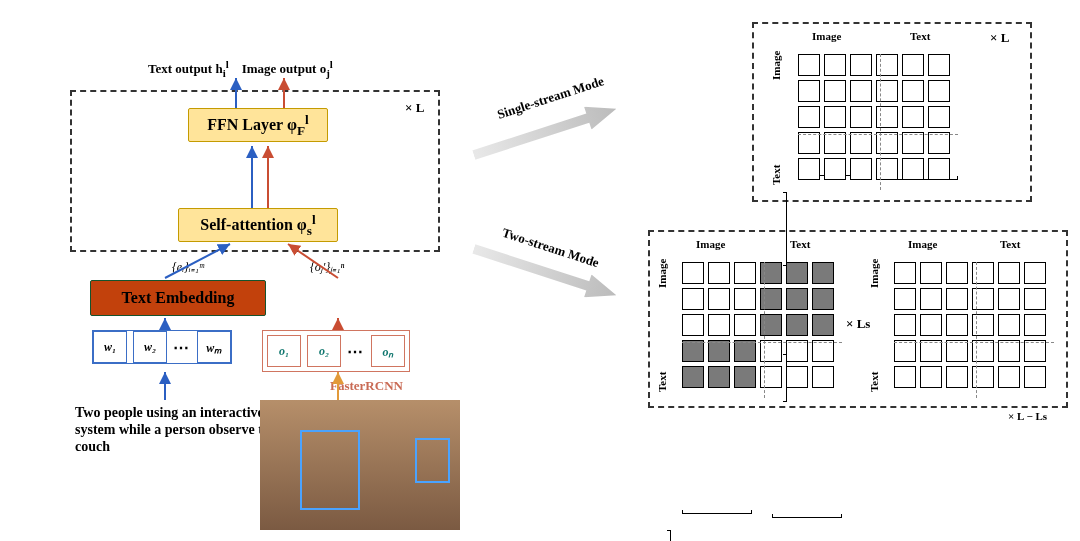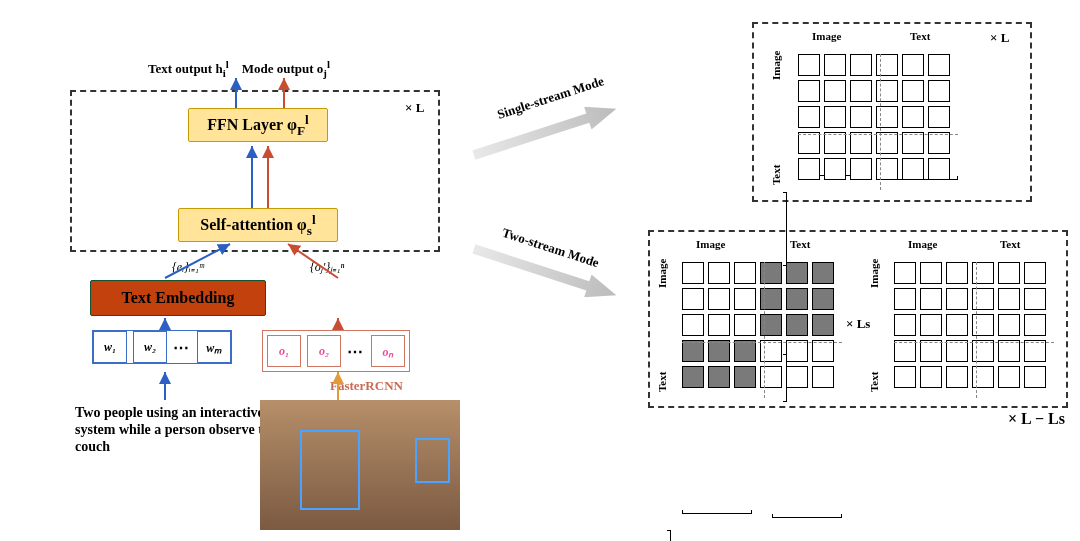--- a/index.html
+++ b/index.html
@@ -8,21 +8,21 @@
   .abs { position: absolute; }
   .dashed-box { border: 2px dashed #333; }
   .block { text-align: center; border: 1px solid #888; font-weight: bold; display: flex; align-items: center; justify-content: center; }
   .ffn { background: #ffe49a; border:1px solid #c49b00; width: 140px; height: 34px; border-radius:2px; }
   .sa  { background: #ffe49a; border:1px solid #c49b00; width: 160px; height: 34px; border-radius:2px; }
   .textemb { background: #c2410c; border:1px solid #14532d; width: 176px; height: 36px; border-radius:2px; }
   .imgemb  { background: #fbe9e7; border:1px solid #c96b55; width: 160px; height: 36px; border-radius:2px; }
   .token-row { display:flex; gap:6px; align-items:center; }
   .token { width:34px; height:32px; border:1px solid; display:flex; align-items:center; justify-content:center; font-weight:bold; font-style:italic; font-size:12px; }
   .token.blue { border-color:#3b6ec6; color:#000; }
-  .token.red  { border-color:#d07560; color:#ec4899; }
+  .token.red  { border-color:#d07560; color:#0f766e; }
   .dots { font-weight:bold; letter-spacing:2px; }
   .caption { font-weight:bold; font-size:14px; width:280px; line-height:1.2; }
   .photo { width:200px; height:130px; background:linear-gradient(#b68f6a,#7b5a42); position:relative; }
   .photo .bbox { position:absolute; border:2px solid #4aa3ff; }
   .lbl { font-weight:bold; font-size:13px; }
   .small-math { font-style:italic; font-size:12px; }
   .big-arrow { width:150px; height:24px; background:linear-gradient(to right, rgba(180,180,180,.3), rgba(180,180,180,.9)); clip-path: polygon(0 30%,80% 30%,80% 0,100% 50%,80% 100%,80% 70%,0 70%); }
   .mode-label { font-weight:bold; font-size:13px; }
   .mgrid { display:grid; grid-template-columns: repeat(6, 22px); grid-template-rows: repeat(5, 22px); gap:4px; }
   .cell { width:22px; height:22px; border:1.5px solid #000; background:#fff; }
@@ -40,21 +40,21 @@
   svg.arrows { position:absolute; top:0; left:0; pointer-events:none; }
 </style>
 </head>
 <body>
 
 <div class="canvas">
 
   <div class="abs lbl" style="left:148px; top:58px;">
     <span>Text output h</span><sub>i</sub><sup>l</sup>
     &nbsp;&nbsp;
-    <span>Mode output o</span><sub>j</sub><sup>l</sup>
+    <span>Image output o</span><sub>j</sub><sup>l</sup>
   </div>
 
   <div class="abs dashed-box" style="left:70px; top:90px; width:370px; height:162px;"></div>
   <div class="abs lbl" style="left:405px; top:100px;">× L</div>
 
   <div class="abs block ffn" style="left:188px; top:108px;">
     <span><span>FFN Layer φ</span><sub>F</sub><sup>l</sup></span>
   </div>
 
   <div class="abs block sa" style="left:178px; top:208px;">
@@ -258,15 +258,15 @@
       <div class="cell"></div>
       <div class="cell"></div>
       <div class="cell"></div>
       <div class="cell"></div>
       <div class="cell"></div>
       <div class="cell"></div>
       <div class="cell"></div>
     </div>
   <div class="abs divider-h" style="left:894px; top:342px; width:160px;"></div>
   <div class="abs divider-v" style="left:976px; top:262px; height:136px;"></div>
-  <div class="abs lbl" style="left:1008px; top:410px; font-size:16px; white-space:nowrap;">× L − Ls</div>
+  <div class="abs lbl" style="left:1008px; top:410px; font-size:11px; white-space:nowrap;">× L − Ls</div>
 
 </div>
 
 </body></html>

